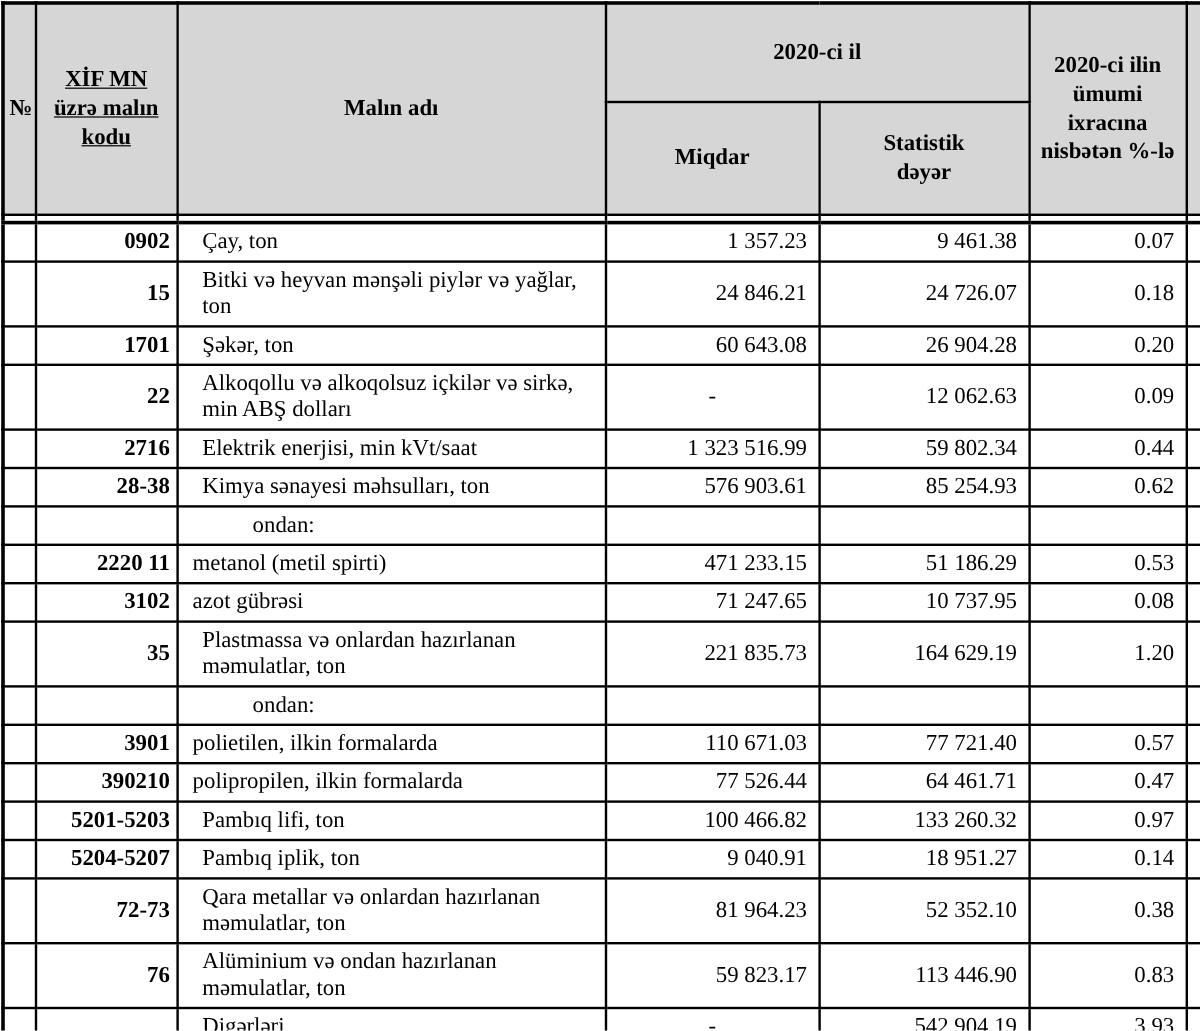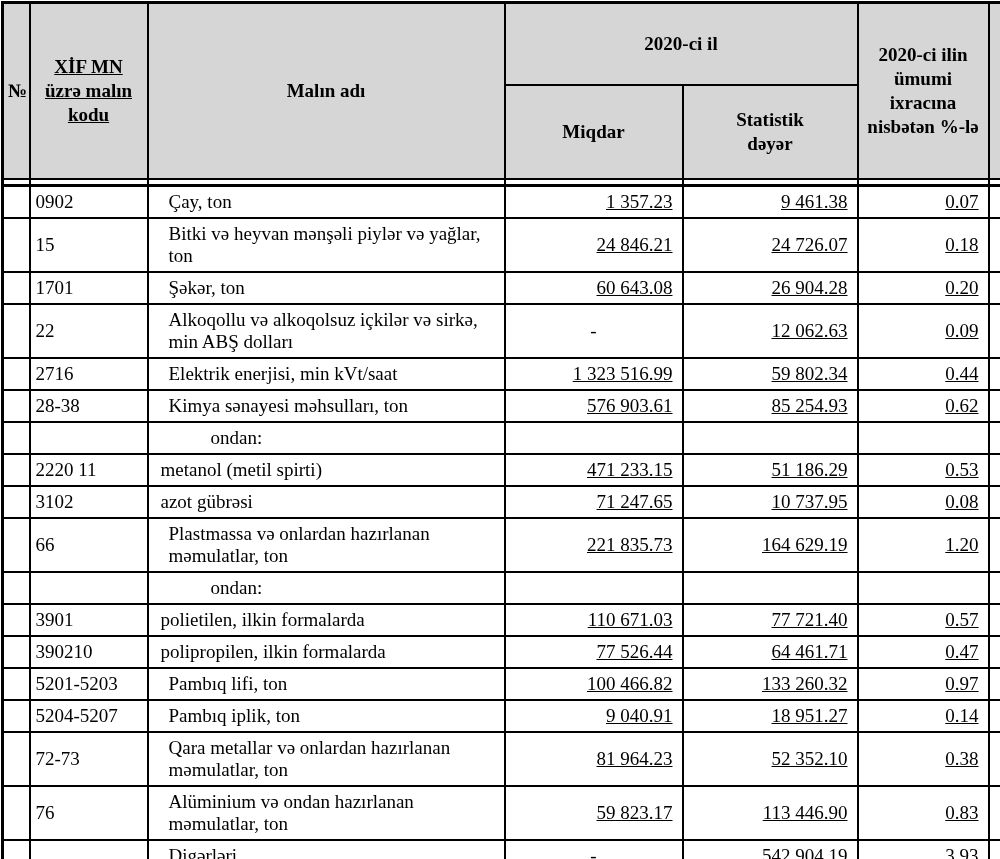--- a/index.html
+++ b/index.html
@@ -54,25 +54,25 @@
     border-bottom: 3px solid #000;
   }
   
   tbody td {
     font-size: 19px;
     line-height: 1.16;
     padding: 4px 5px;
     background: #ffffff;
   }
   td.c-no   { padding: 4px 2px; }
-  td.c-code { text-align: left; padding-left: 5px; }
+  td.c-code { text-align: right; padding-left: 5px; font-weight: bold; }
   td.c-name { text-align: left; padding-left: 20px; }
   td.c-name.ind1 { padding-left: 12px; }
   td.c-name.ind2 { padding-left: 62px; }
-  td.c-num  { text-align: right; padding-right: 9px; text-decoration: underline; }
+  td.c-num  { text-align: right; padding-right: 9px; }
   td.c-dash { text-align: center; }
   
   .c-sliver, th.c-sliver { border-left: 6px double #000000; }
 </style>
 </head>
 <body>
 
 <div class="viewport">
   <table class="export-table">
     <colgroup>
@@ -190,21 +190,21 @@
           <td class="c-no"></td>
           <td class="c-code">3102</td>
           <td class="c-name ind1">azot gübrəsi</td>
           <td class="c-num">71 247.65</td>
           <td class="c-num">10 737.95</td>
           <td class="c-num">0.08</td>
           <td class="c-sliver"></td>
         </tr>
         <tr>
           <td class="c-no"></td>
-          <td class="c-code">66</td>
+          <td class="c-code">35</td>
           <td class="c-name ind0">Plastmassa və onlardan hazırlanan məmulatlar, ton</td>
           <td class="c-num">221 835.73</td>
           <td class="c-num">164 629.19</td>
           <td class="c-num">1.20</td>
           <td class="c-sliver"></td>
         </tr>
         <tr>
           <td class="c-no"></td>
           <td class="c-code"></td>
           <td class="c-name ind2">ondan:</td>

